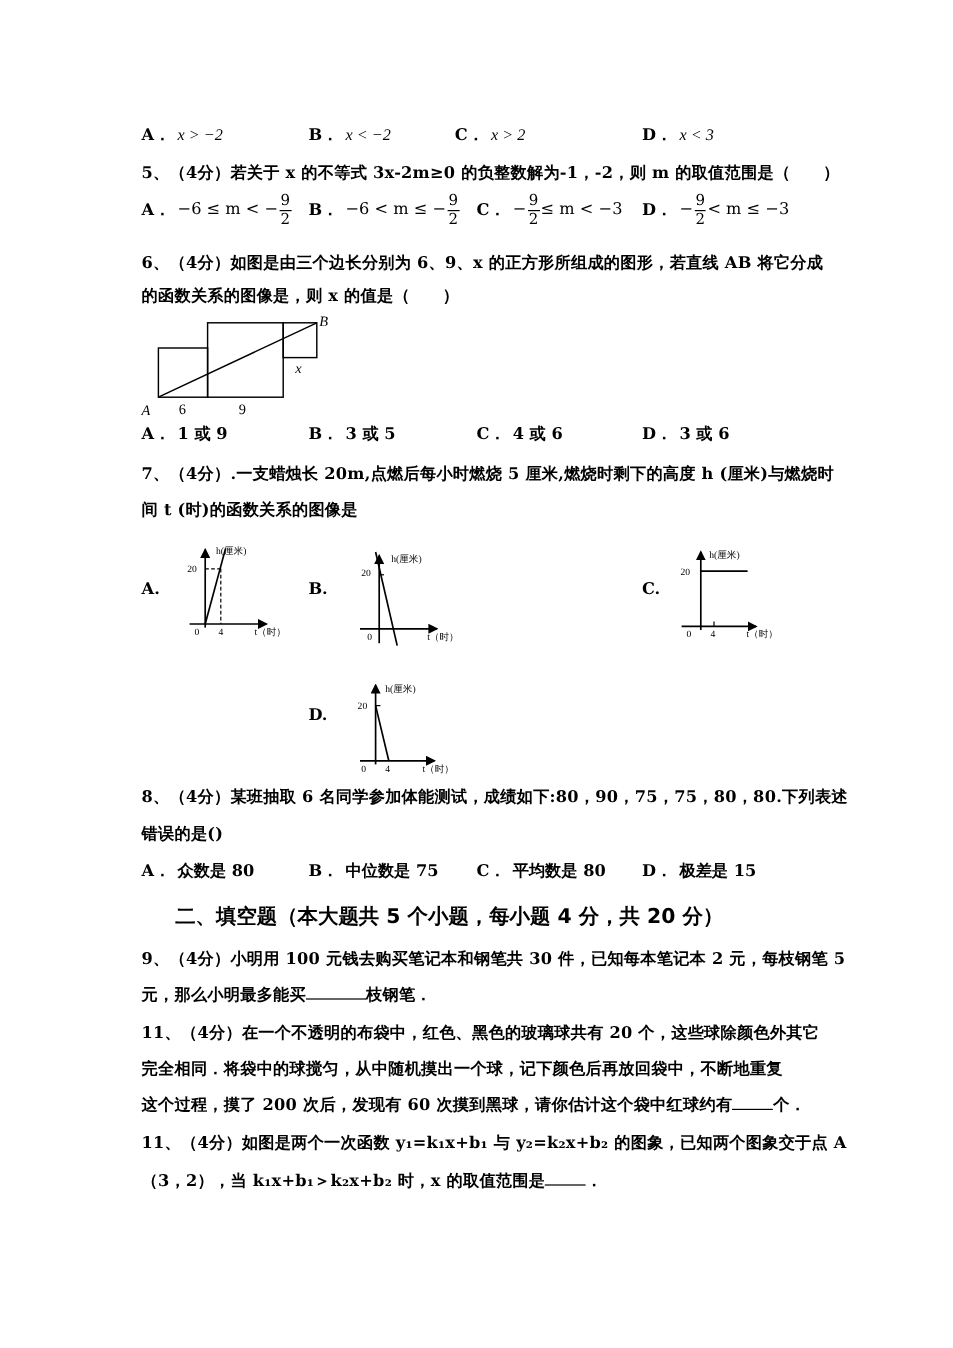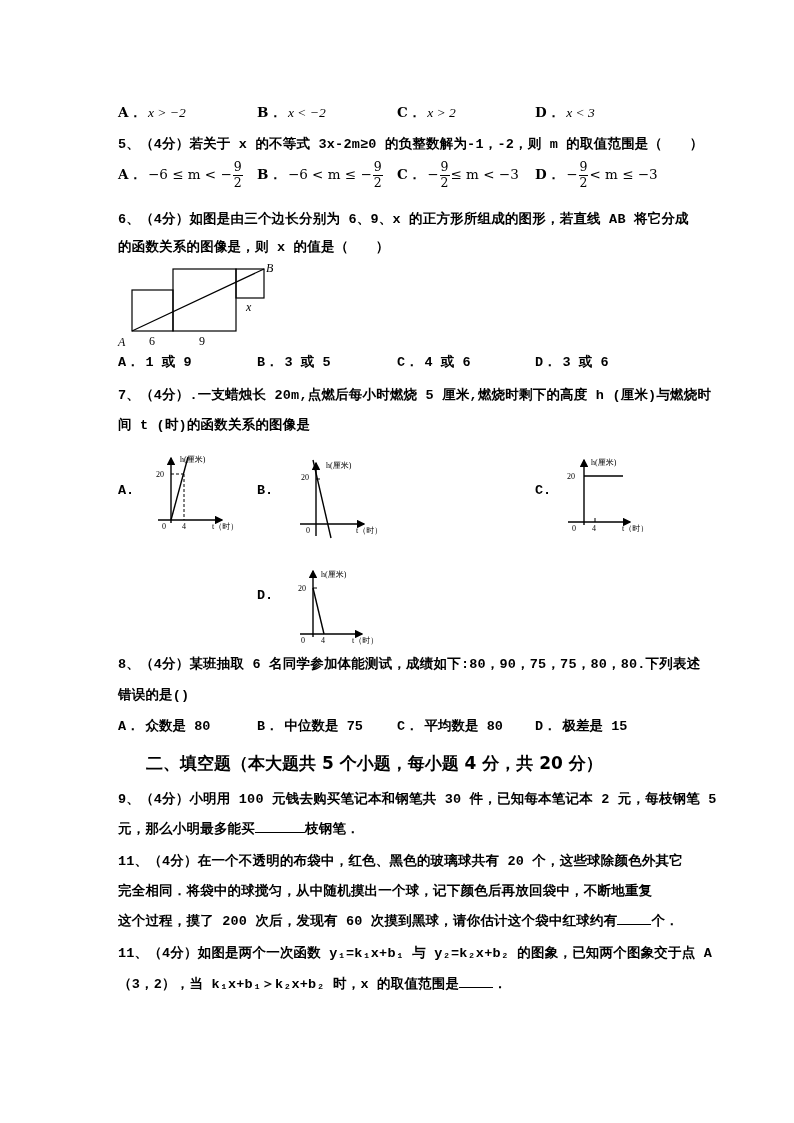--- a/index.html
+++ b/index.html
@@ -1,36 +1,36 @@
 <!DOCTYPE html>
 <html><head>
 <meta charset="utf-8">
 <style>
   html, body { margin:0; padding:0; background:#ffffff; }
   body { width:794px; height:1123px; position:relative; overflow:hidden;
          font-family:"DejaVu Serif","Liberation Serif",serif; color:#000; }
   .abs { position:absolute; white-space:nowrap; }
   .t { font-size:13.5px; letter-spacing:0.2px; }
-  .b { font-weight:bold;font-family:Liberation Mono, monospace; }
+  .b { font-weight:bold; }
   .opt { font-size:13.5px; }
   .opt .lbl { font-weight:bold; margin-right:6px; }
   .frac { display:inline-flex; flex-direction:column; align-items:center; vertical-align:middle; line-height:1; font-size:12.5px; margin:0 1px; }
   .frac .num { border-bottom:1px solid #000; padding:0 1px 1px; }
   .frac .den { padding-top:1px; }
   .blank { display:inline-block; border-bottom:1px solid #000; height:12px; vertical-align:baseline; }
   .sec { font-size:17px; font-weight:bold; font-family:"DejaVu Sans","Liberation Sans",sans-serif; }
   .i { font-style:italic; font-family:"Liberation Serif",serif; }
   svg text { font-family:"Liberation Serif",serif; }
 </style>
 </head>
 <body>
 
 <div class="abs opt" style="left:118px;top:104px;"><span class="lbl">A．</span><span class="i">x &gt; −2</span></div>
 <div class="abs opt" style="left:257px;top:104px;"><span class="lbl">B．</span><span class="i">x &lt; −2</span></div>
-<div class="abs opt" style="left:397px;top:104px;"><span class="lbl">C．</span><span class="i">x &gt; 2</span></div>
+<div class="abs opt" style="left:379px;top:104px;"><span class="lbl">C．</span><span class="i">x &gt; 2</span></div>
 <div class="abs opt" style="left:535px;top:104px;"><span class="lbl">D．</span><span class="i">x &lt; 3</span></div>
 
 <div class="abs t b" style="left:118px;top:135px;">5、（4分）若关于 x 的不等式 3x-2m≥0 的负整数解为-1，-2，则 m 的取值范围是（　　）</div>
 <div class="abs opt" style="left:118px;top:161px;"><span class="lbl">A．</span><span>−6 ≤ m &lt; −</span><span class="frac">
       <span class="num">9</span>
       <span class="den">2</span>
     </span><span></span></div>
 <div class="abs opt" style="left:257px;top:161px;"><span class="lbl">B．</span><span>−6 &lt; m ≤ −</span><span class="frac">
       <span class="num">9</span>
       <span class="den">2</span>

